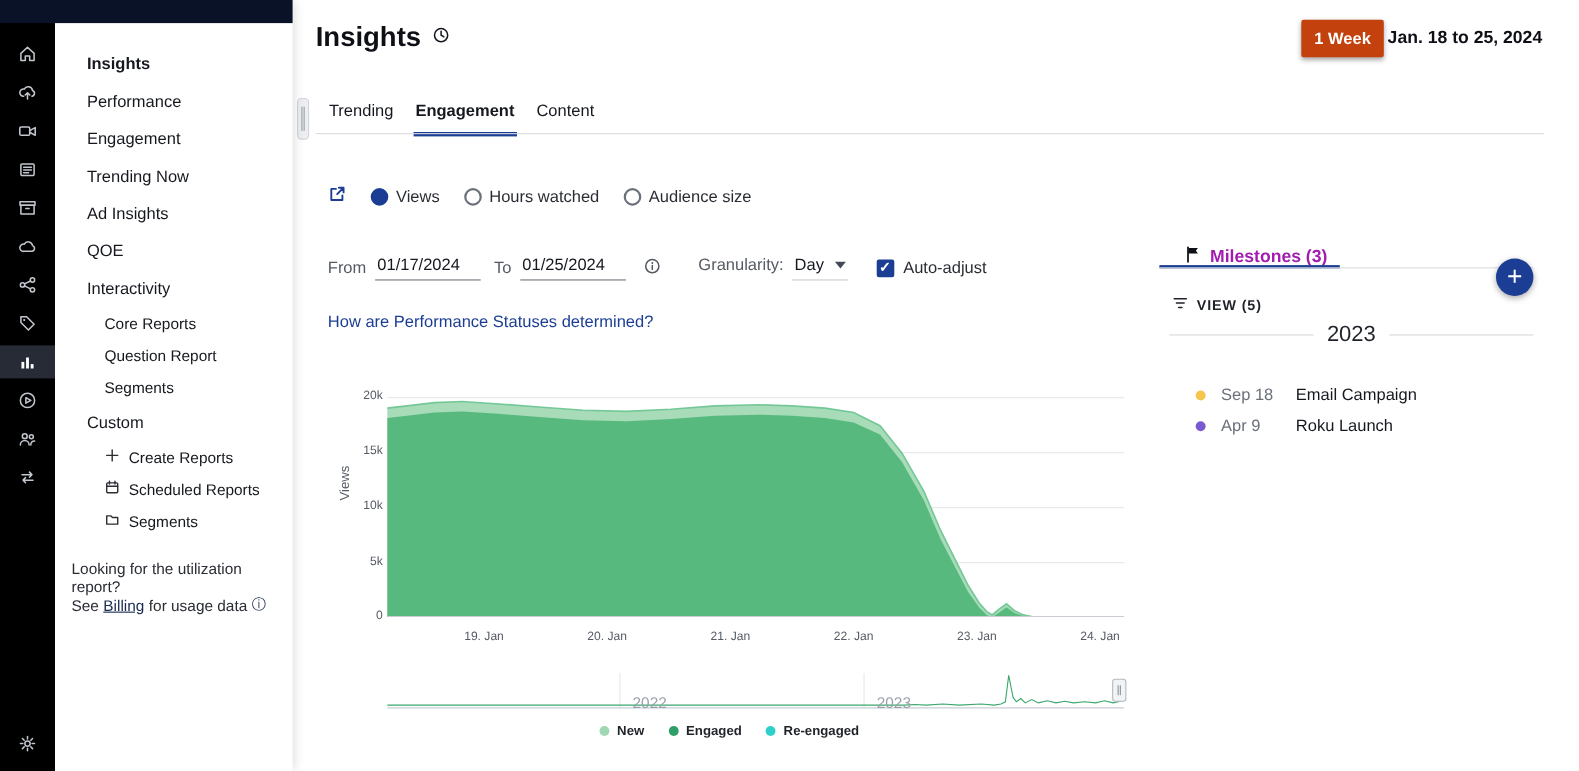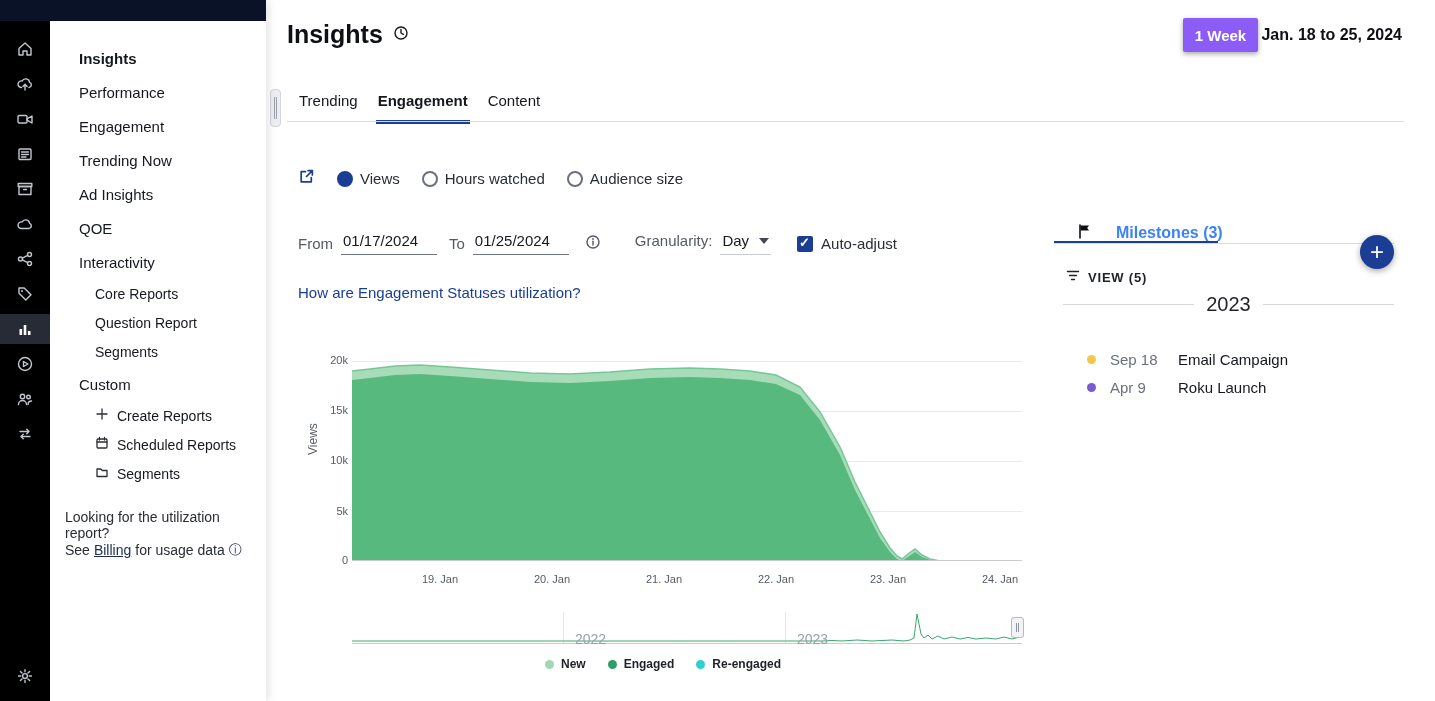--- a/index.html
+++ b/index.html
@@ -25,21 +25,21 @@
   .side-sub svg { stroke:#2b2e35; fill:none; stroke-width:1.3; stroke-linecap:round; stroke-linejoin:round; }
   .side-foot1 { position:absolute; left:15px; top:509px; width:180px; font-size:14px; line-height:16px; color:#2a2d34; }
   .side-foot2 { position:absolute; left:15px; top:541px; font-size:14px; color:#2a2d34; display:flex; align-items:center; gap:4px; }
   .side-foot2 a { color:#1b2a50; text-decoration:underline; cursor:pointer; }
   .info-glyph { color:#1b2a50; font-size:13px; }
 
   
   .main { position:absolute; left:266px; top:0; width:1169px; height:701px; background:#fff; }
   .title-row { position:absolute; left:21px; top:20px; display:flex; align-items:center; gap:10px; }
   .page-title { margin:0; font-size:25px; font-weight:bold; color:#0e1016; }
-  .range-btn { position:absolute; left:917px; top:18px; width:75px; height:34px; background:#8b5cf6; color:#fff;
+  .range-btn { position:absolute; left:917px; top:18px; width:75px; height:34px; background:#c2410c; color:#fff;
     font-size:15px; font-weight:bold; border:none; border-radius:2px; cursor:pointer; box-shadow:0 2px 5px rgba(0,0,0,.35);
     font-family:"Liberation Sans",sans-serif; }
   .date-range { position:absolute; right:33px; top:26px; font-size:16px; font-weight:bold; color:#0e1016; white-space:nowrap; }
 
   .drag-handle { position:absolute; left:4px; top:89px; width:11px; height:38px; background:#eceef1; border:1px solid #d2d5db; border-radius:4px; cursor:col-resize; }
   .drag-handle i { position:absolute; top:7px; bottom:7px; width:1px; background:#9aa0ab; }
   .drag-handle i.l { left:3px; } .drag-handle i.r { right:3px; }
 
   .tabs { position:absolute; left:31px; top:92px; display:flex; gap:16px; font-size:15px;justify-content:flex-end; }
   .tab { padding:0 2px 11px 2px; color:#15181e; cursor:pointer; border-bottom:4px solid transparent; }
@@ -72,21 +72,21 @@
   .nav { position:absolute; left:86px; top:610px; width:670px; height:36px; }
   .nav-year { position:absolute; font-size:14px; color:#9aa0ab; top:21px; }
   .nav-handle { position:absolute; left:659px; top:7px; width:13px; height:21px; background:#f2f3f5; border:1px solid #b4b9c2; border-radius:3px; cursor:ew-resize; }
   .nav-handle i { position:absolute; top:5px; bottom:5px; width:1px; background:#8d929c; }
   .nav-handle i.l { left:4px; } .nav-handle i.r { right:4px; }
   .legend { position:absolute; left:279px; top:657px; display:flex; gap:22px; align-items:center; font-size:12px; font-weight:bold; color:#1f2228; }
   .legend .li { display:flex; align-items:center; gap:7px; }
   .dot { width:9px; height:9px; border-radius:50%; }
 
   
-  .ms-tab { position:absolute; left:811px; top:223px; display:flex; align-items:center; gap:24px; font-size:16px; font-weight:bold; color:#3b82f6; cursor:pointer; }
+  .ms-tab { position:absolute; left:811px; top:223px; display:flex; align-items:center; gap:8px; font-size:16px; font-weight:bold; color:#a21caf; cursor:pointer; }
   .ms-underline { position:absolute; left:788px; top:241px; width:164px; height:3px; background:#1b3e94; }
   .ms-rule { position:absolute; left:788px; top:243px; width:340px; height:1px; background:#dadce1; }
   .plus-btn { position:absolute; left:1094px; top:235px; width:34px; height:34px; border-radius:50%; background:#1b3e94; color:#fff;
     font-size:24px; line-height:30px; text-align:center; border:none; cursor:pointer; box-shadow:0 2px 6px rgba(0,0,0,.35);
     font-family:"Liberation Sans",sans-serif; }
   .ms-view { position:absolute; left:800px; top:269px; display:flex; align-items:center; gap:8px; font-size:13px; font-weight:bold;
     letter-spacing:.8px; color:#1f2228; cursor:pointer; }
   .ms-year { position:absolute; left:797px; top:293px; width:331px; display:flex; align-items:center; gap:12px; font-size:20px; color:#1f2228; }
   .ms-year::before, .ms-year::after { content:""; flex:1; height:1px; background:#d4d7dc; }
   .ms-row { position:absolute; left:821px; height:18px; display:flex; align-items:center; font-size:15px; cursor:pointer; }
@@ -288,21 +288,21 @@
         <span>Granularity:</span>
         <span class="gran-val">
           <span>Day</span>
           <span class="caret"></span>
         </span>
       </span>
       <span class="checkbox"></span>
       <span class="auto-lbl">Auto-adjust</span>
     </div>
 
-    <div class="help-link">How are Engagement Statuses utilization?</div>
+    <div class="help-link">How are Performance Statuses determined?</div>
 
     <div class="yaxis-label">Views</div>
     <div class="ytick" style="top:354px">20k</div>
     <div class="ytick" style="top:404px">15k</div>
     <div class="ytick" style="top:454px">10k</div>
     <div class="ytick" style="top:505px">5k</div>
     <div class="ytick" style="top:554px">0</div>
 
     <svg class="plot" viewBox="0 0 670 200" preserveAspectRatio="none">
       <line x1="0" y1="0.5" x2="670" y2="0.5" stroke="#e8eaed" stroke-width="1"></line>

